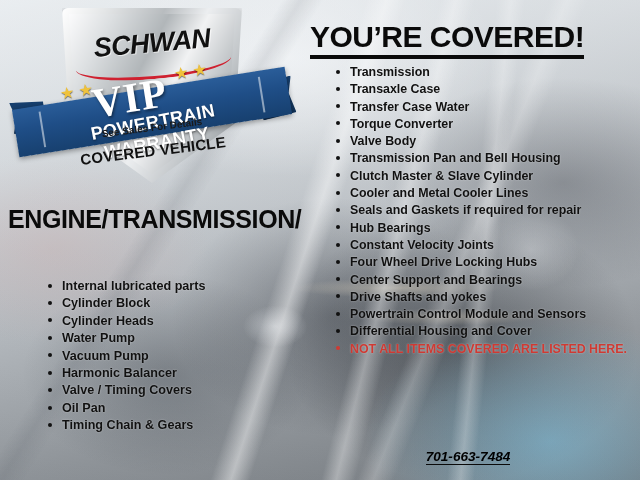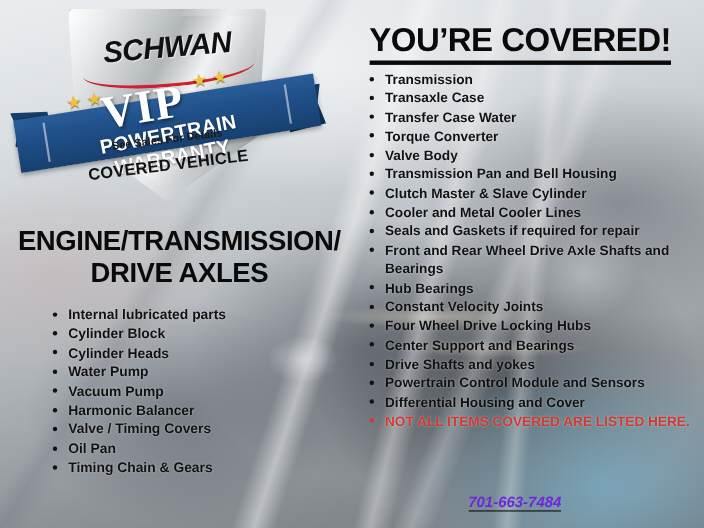--- a/index.html
+++ b/index.html
@@ -111,25 +111,25 @@
   .covveh{
     position:absolute;left:64px;top:138px;width:150px;text-align:center;
     font-family:"Liberation Sans", sans-serif;font-weight:bold;font-size:15px;color:#111;
     transform:rotate(-7deg);letter-spacing:.2px;
   }
 
   
   .h-right{
     position:absolute;left:310px;top:20px;width:300px;
     font-weight:bold;font-size:30px;color:#0a0a0a;letter-spacing:-.5px;
-    text-align:right;
+    text-align:left;
   }
   .h-right .ul{display:inline-block;border-bottom:4px solid #0a0a0a;padding-bottom:1px;}
   .h-left{
-    position:absolute;left:8px;top:205px;width:310px;text-align:center;
+    position:absolute;left:8px;top:205px;width:310px;
     font-weight:bold;font-size:25px;color:#0a0a0a;letter-spacing:-.4px;line-height:1.16;
   }
   ul.plist{list-style:none;margin:0;padding:0;}
   ul.plist li{
     position:relative;padding-left:14px;
     font-weight:bold;color:#111;
     text-shadow:0 0 2px rgba(255,255,255,.45);
   }
   ul.plist li::before{
     content:"";position:absolute;left:0;top:.45em;width:4px;height:4px;border-radius:50%;
@@ -141,21 +141,21 @@
   #right-list li.warn::before{background:#cf3a33;}
   #left-list{position:absolute;left:48px;top:278px;width:250px;font-size:12.6px;line-height:17.4px;}
 
   .contact{
     position:absolute;left:300px;top:430px;width:336px;text-align:center;
     font-weight:bold;font-style:italic;color:#0a0a0a;font-size:13.4px;
   }
   .contact .line{display:inline-block;border-bottom:1.6px solid #0a0a0a;}
   .phone{
     position:absolute;left:300px;top:449px;width:336px;text-align:center;
-    font-weight:bold;font-style:italic;color:#6d28d9;font-size:13.6px;
+    font-weight:bold;font-style:italic;color:#000000;font-size:13.6px;
   }
   .phone .line{display:inline-block;border-bottom:1.6px solid #0a0a0a;}
 </style>
 </head>
 <body>
 
 <div id="poster">
 
   <div class="bg-layer bg-base"></div>
   <div class="bg-layer bg-tubes"></div>
@@ -193,34 +193,32 @@
   <ul class="plist" id="right-list">
       <li>Transmission</li>
       <li>Transaxle Case</li>
       <li>Transfer Case Water</li>
       <li>Torque Converter</li>
       <li>Valve Body</li>
       <li>Transmission Pan and Bell Housing</li>
       <li>Clutch Master &amp; Slave Cylinder</li>
       <li>Cooler and Metal Cooler Lines</li>
       <li>Seals and Gaskets if required for repair</li>
-      <li>Front and Rear Wheel Drive Axle Shafts and Bearings</li>
       <li>Hub Bearings</li>
       <li>Constant Velocity Joints</li>
       <li>Four Wheel Drive Locking Hubs</li>
       <li>Center Support and Bearings</li>
       <li>Drive Shafts and yokes</li>
       <li>Powertrain Control Module and Sensors</li>
       <li>Differential Housing and Cover</li>
       <li class="warn" style="color: rgb(207, 58, 51);">NOT ALL ITEMS COVERED ARE LISTED HERE.</li>
     </ul>
 
   <div class="h-left">
     <div>ENGINE/TRANSMISSION/</div>
-    <div>DRIVE AXLES</div>
   </div>
 
   <ul class="plist" id="left-list">
       <li>Internal lubricated parts</li>
       <li>Cylinder Block</li>
       <li>Cylinder Heads</li>
       <li>Water Pump</li>
       <li>Vacuum Pump</li>
       <li>Harmonic Balancer</li>
       <li>Valve / Timing Covers</li>

